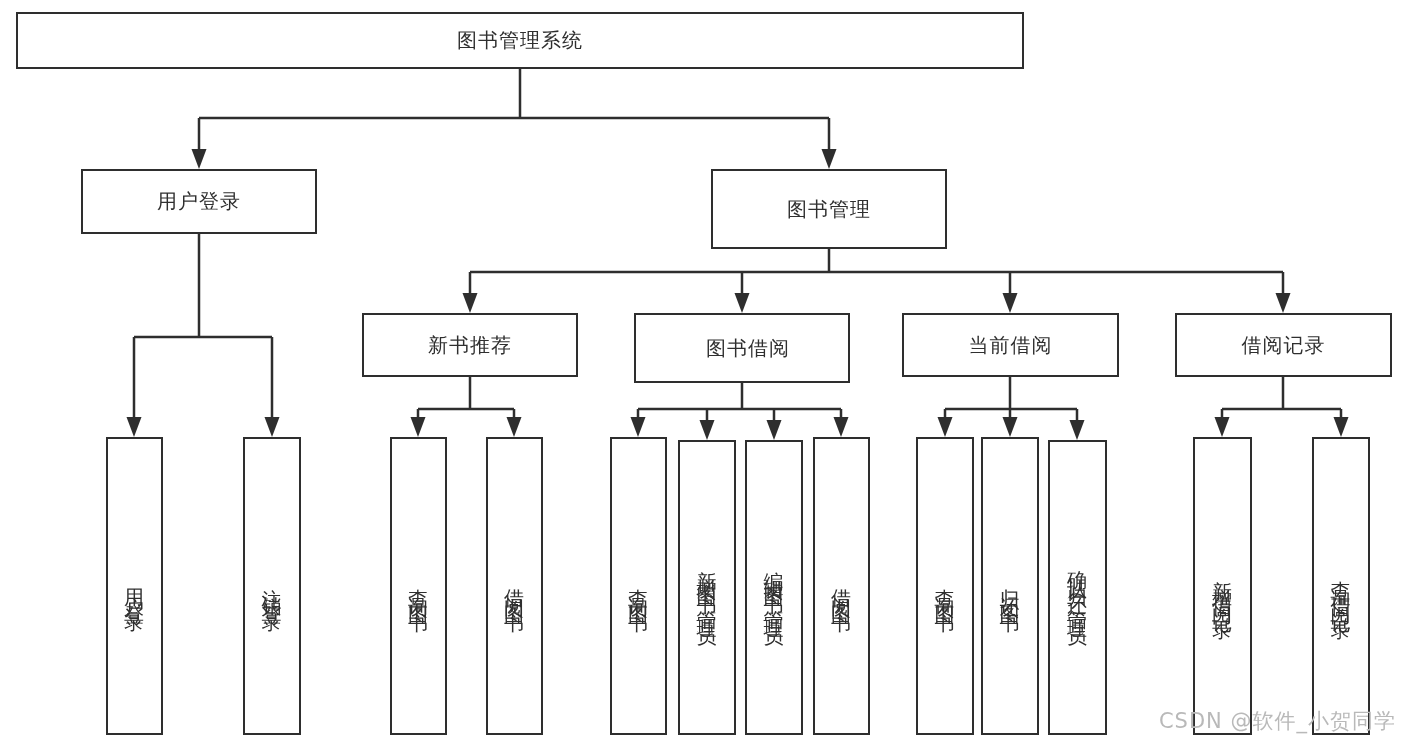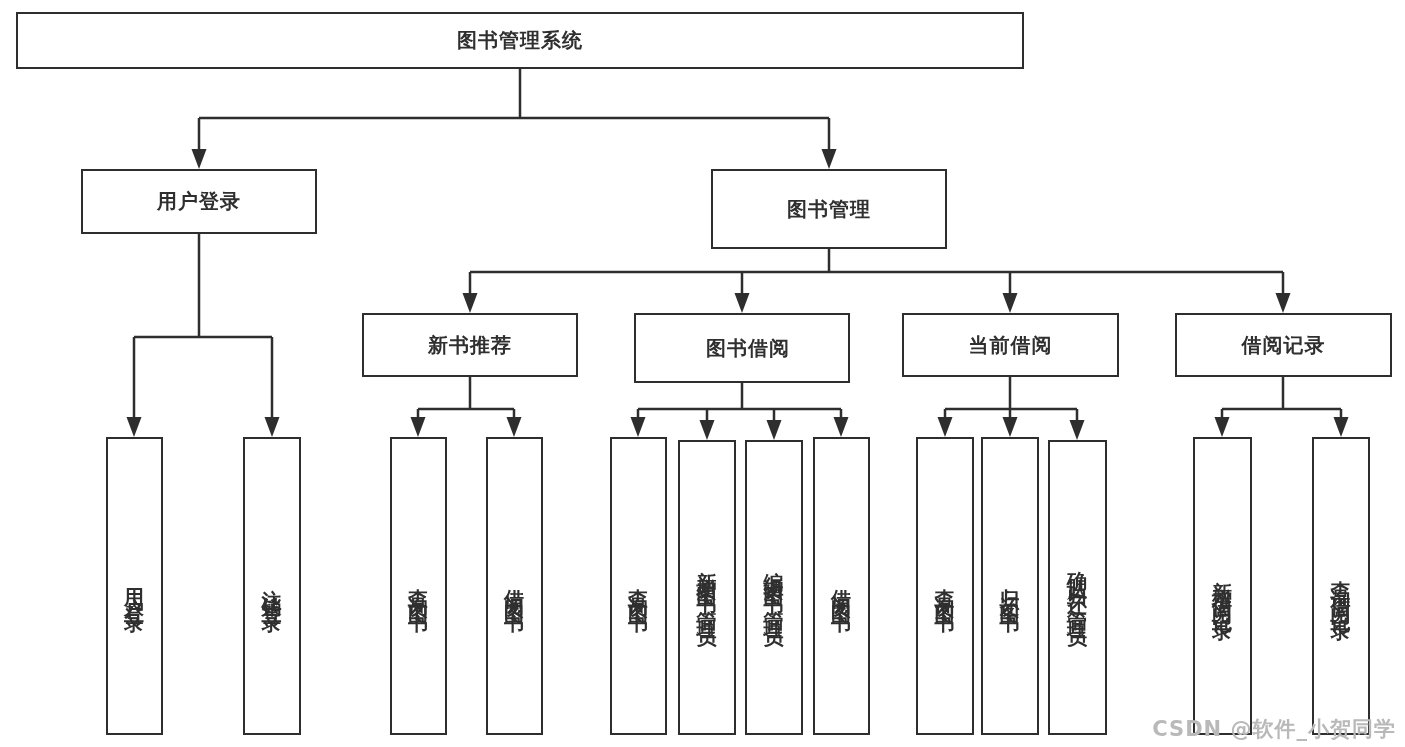--- a/index.html
+++ b/index.html
@@ -3,21 +3,20 @@
 <meta charset="utf-8">
 <style>
   html, body { margin: 0; padding: 0; background: #ffffff; }
   .stage {
     position: relative;
     width: 1405px;
     height: 747px;
     background: #ffffff;
     font-family: "DejaVu Sans", sans-serif;
     overflow: hidden;
-    font-weight: bold;
   }
   .wires {
     position: absolute;
     left: 0; top: 0;
     width: 1405px; height: 747px;
   }
   .wire {
     fill: none;
     stroke: #2e2e2e;
     stroke-width: 2.5;
@@ -48,21 +47,20 @@
   }
   .watermark {
     position: absolute;
     top: 707px;
     right: 9px;
     font-size: 21px;
     color: #b9b9b9;
     letter-spacing: 1px;
     white-space: nowrap;
     z-index: 5;
-    margin-top: 8px;
   }
 </style>
 </head>
 <body>
 
 <div class="stage">
 
   <svg class="wires" viewBox="0 0 1405 747" width="1405" height="747">
     <path class="wire" d="
       M520,69 V118 M199,118 H829 M199,118 V162 M829,118 V162

